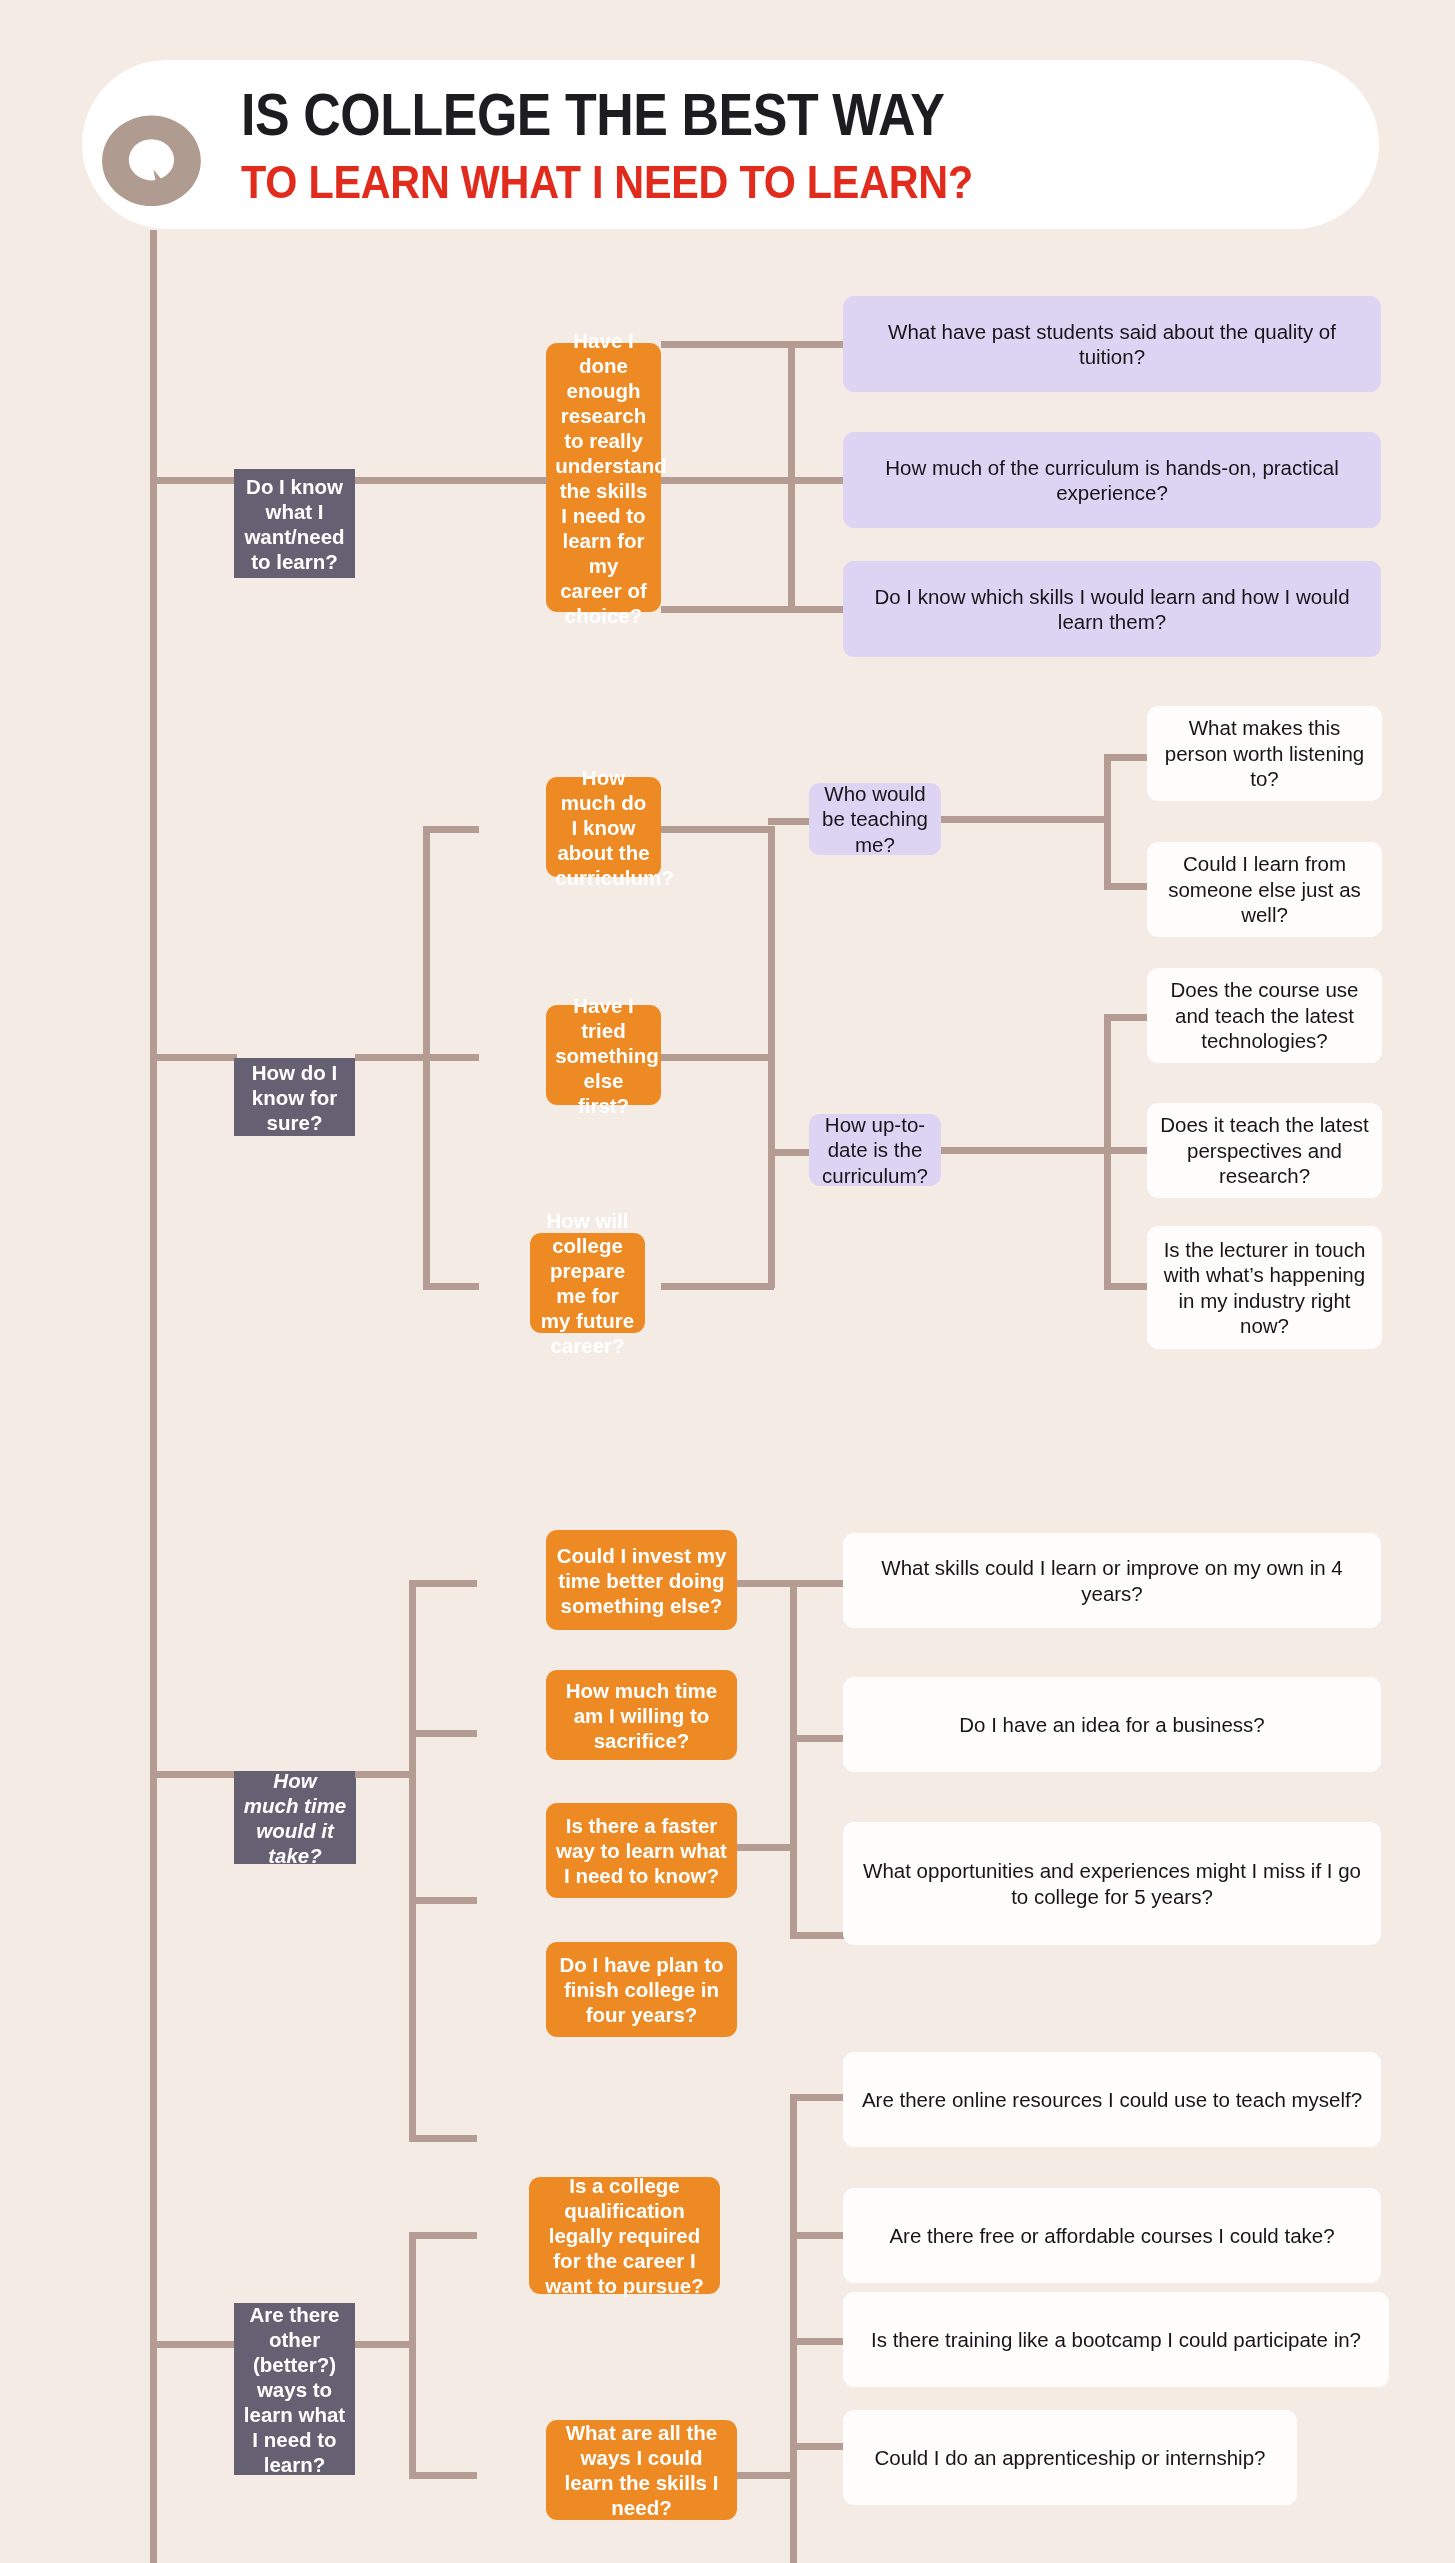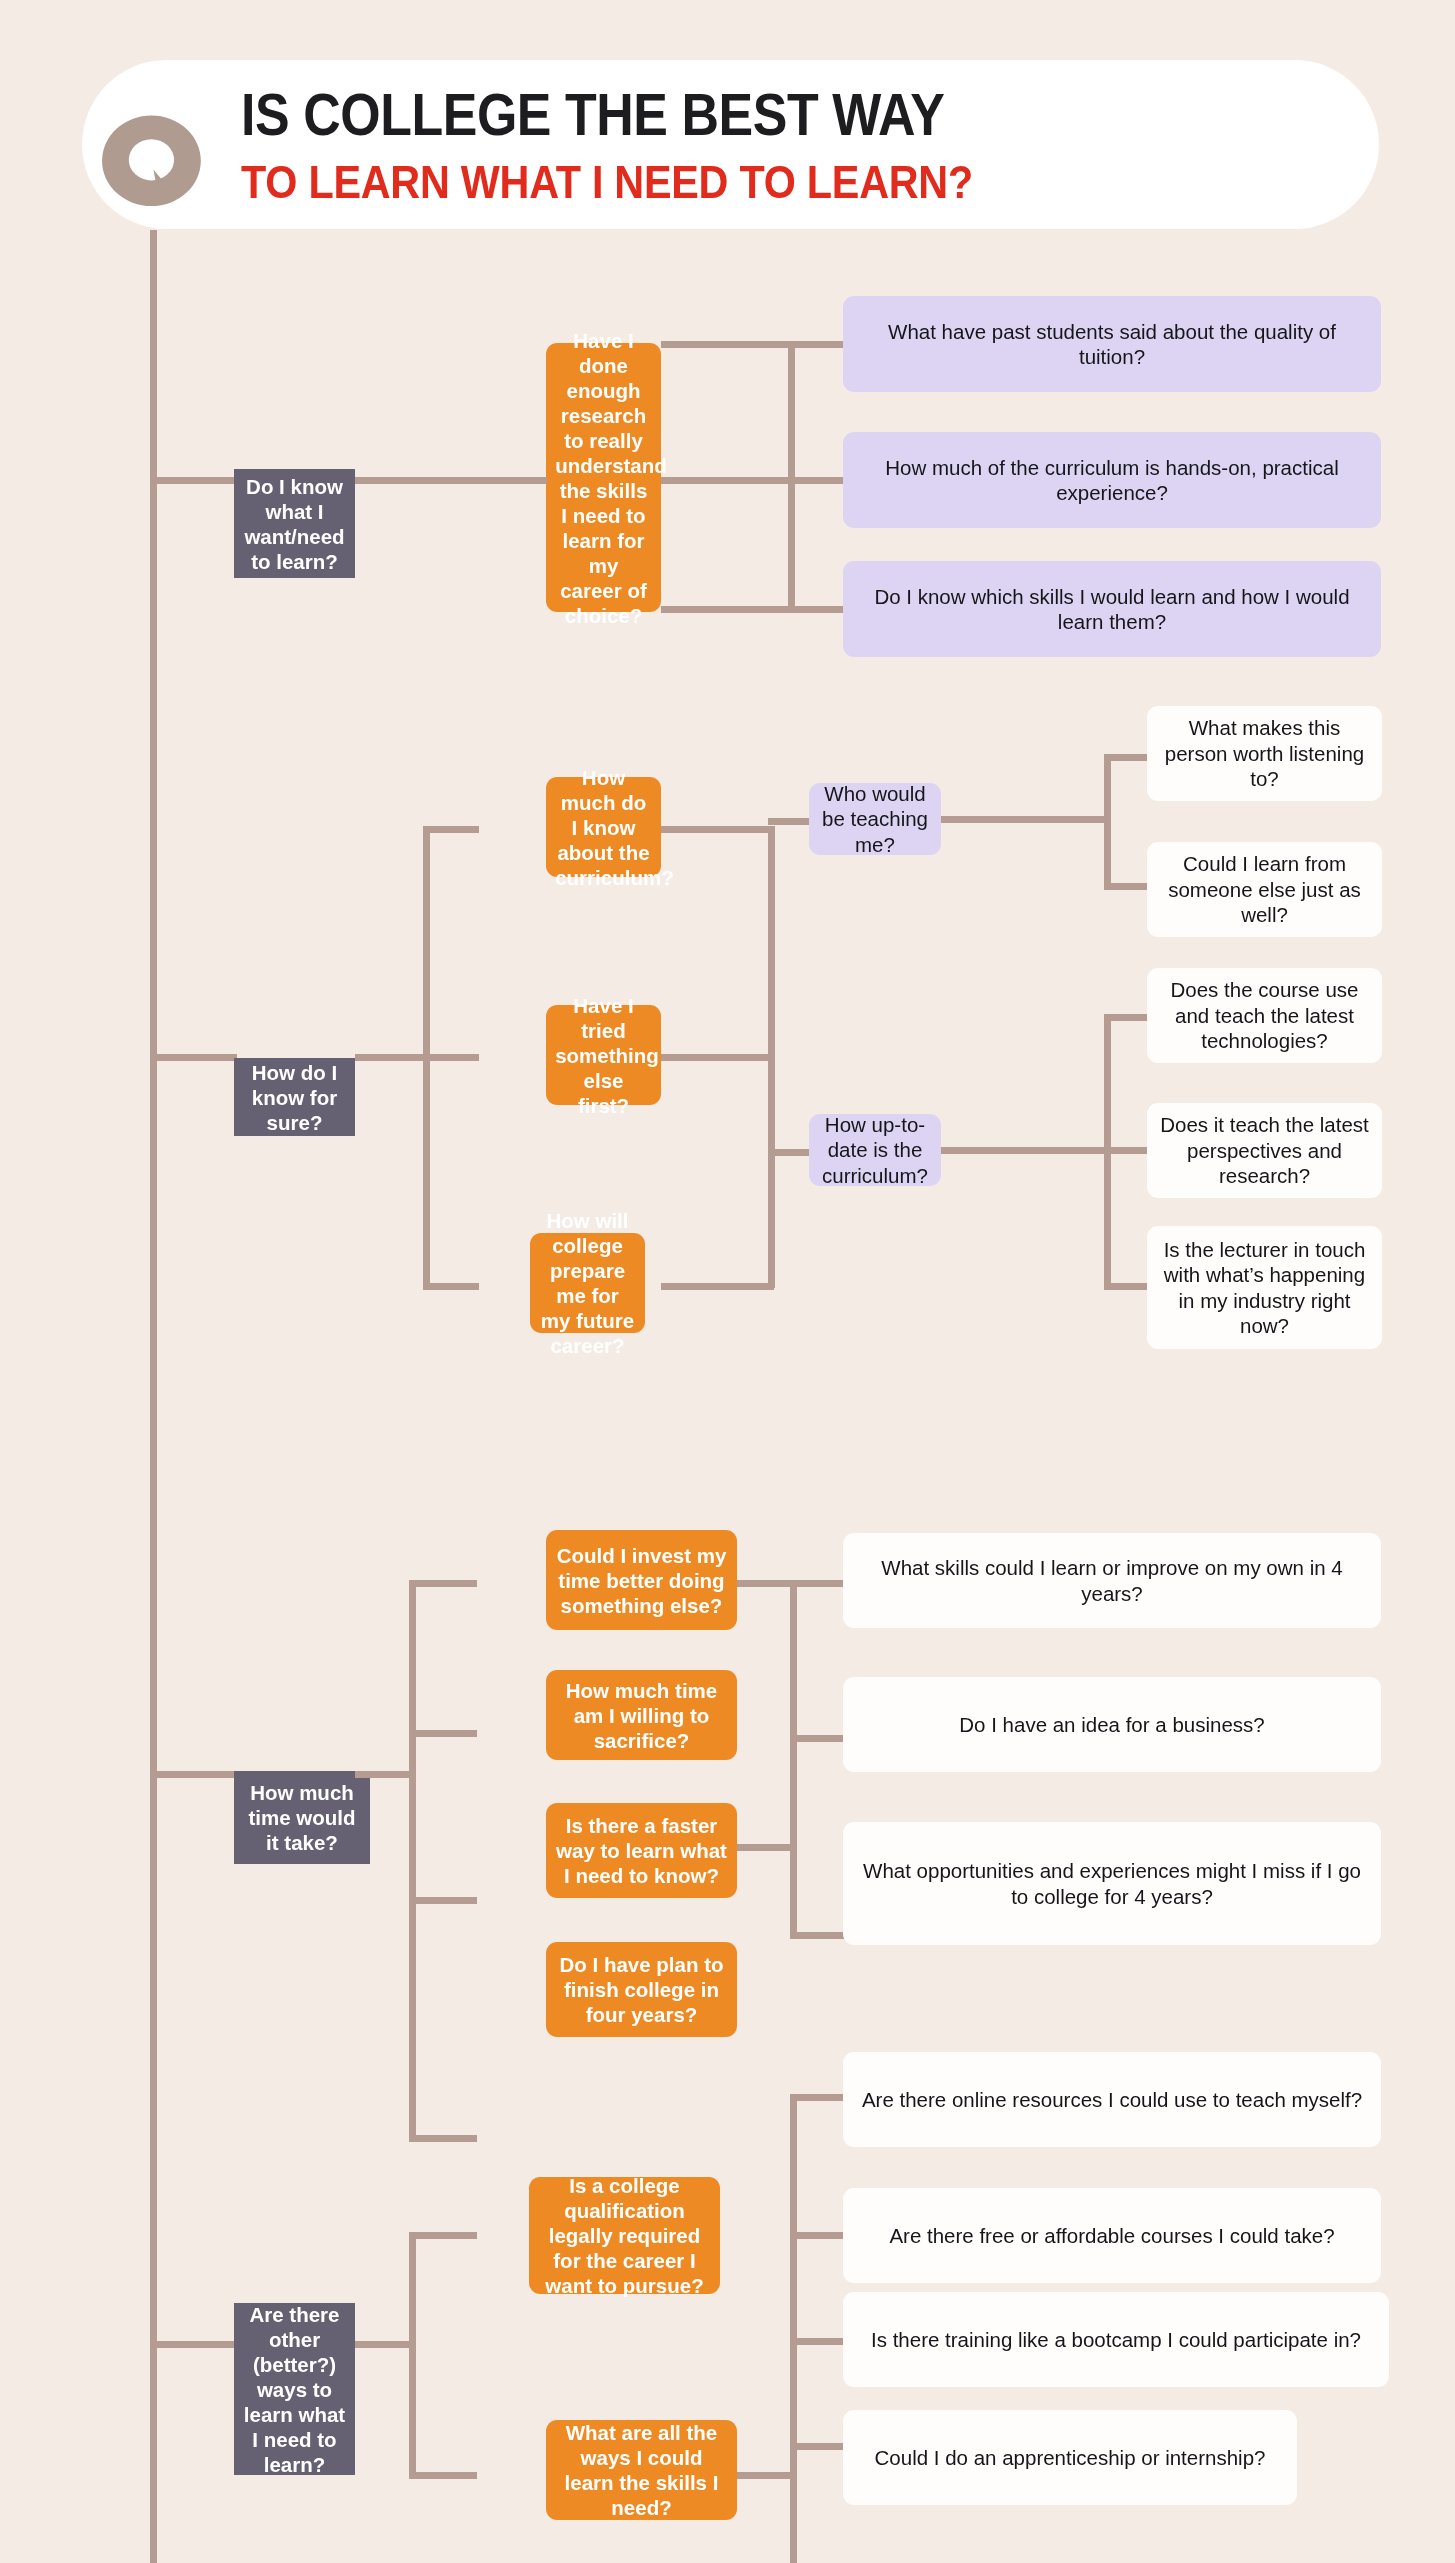--- a/index.html
+++ b/index.html
@@ -221,21 +221,21 @@
   </div>
   <div class="node lvl3-white" style="left:1147px; top:1103px; width:235px; height:95px;">
     <span class="txt">Does it teach the latest perspectives and research?</span>
   </div>
   <div class="node lvl3-white" style="left:1147px; top:1226px; width:235px; height:123px;">
     <span class="txt">Is the lecturer in touch with what’s happening in my industry right now?</span>
   </div>
 
   <div class="line" style="left:150px; top:1771px; width:87px; height:6.7px;"></div>
 
-  <div class="node lvl1" style="left:234px; top:1727px; width:136px; height:93px;">
+  <div class="node lvl1" style="left:234px; top:1727px; width:122px; height:93px;font-style:italic;">
     <span class="txt">How much time would it take?</span>
   </div>
 
   <div class="line" style="left:355px; top:1771px; width:60px; height:6.7px;"></div>
   <div class="line" style="left:409px; top:1580px; width:6.7px; height:562px;"></div>
   <div class="line" style="left:409px; top:1580px; width:68px; height:6.7px;"></div>
   <div class="line" style="left:409px; top:1730px; width:68px; height:6.7px;"></div>
   <div class="line" style="left:409px; top:1897px; width:68px; height:6.7px;"></div>
   <div class="line" style="left:409px; top:2135px; width:68px; height:6.7px;"></div>
 
@@ -259,21 +259,21 @@
   <div class="line" style="left:790px; top:1735px; width:56px; height:6.7px;"></div>
   <div class="line" style="left:790px; top:1932px; width:56px; height:6.7px;"></div>
 
   <div class="node lvl3-white" style="left:843px; top:1533px; width:538px; height:95px;">
     <span class="txt">What skills could I learn or improve on my own in 4 years?</span>
   </div>
   <div class="node lvl3-white" style="left:843px; top:1677px; width:538px; height:95px;">
     <span class="txt">Do I have an idea for a business?</span>
   </div>
   <div class="node lvl3-white" style="left:843px; top:1822px; width:538px; height:123px;">
-    <span class="txt">What opportunities and experiences might I miss if I go to college for 4 years?</span>
+    <span class="txt">What opportunities and experiences might I miss if I go to college for 5 years?</span>
   </div>
 
   <div class="line" style="left:150px; top:2341px; width:87px; height:6.7px;"></div>
 
   <div class="node lvl1" style="left:234px; top:2259px; width:121px; height:172px;">
     <span class="txt">Are there other (better?) ways to learn what I need to learn?</span>
   </div>
 
   <div class="line" style="left:355px; top:2341px; width:60px; height:6.7px;"></div>
   <div class="line" style="left:409px; top:2232px; width:6.7px; height:246px;"></div>

